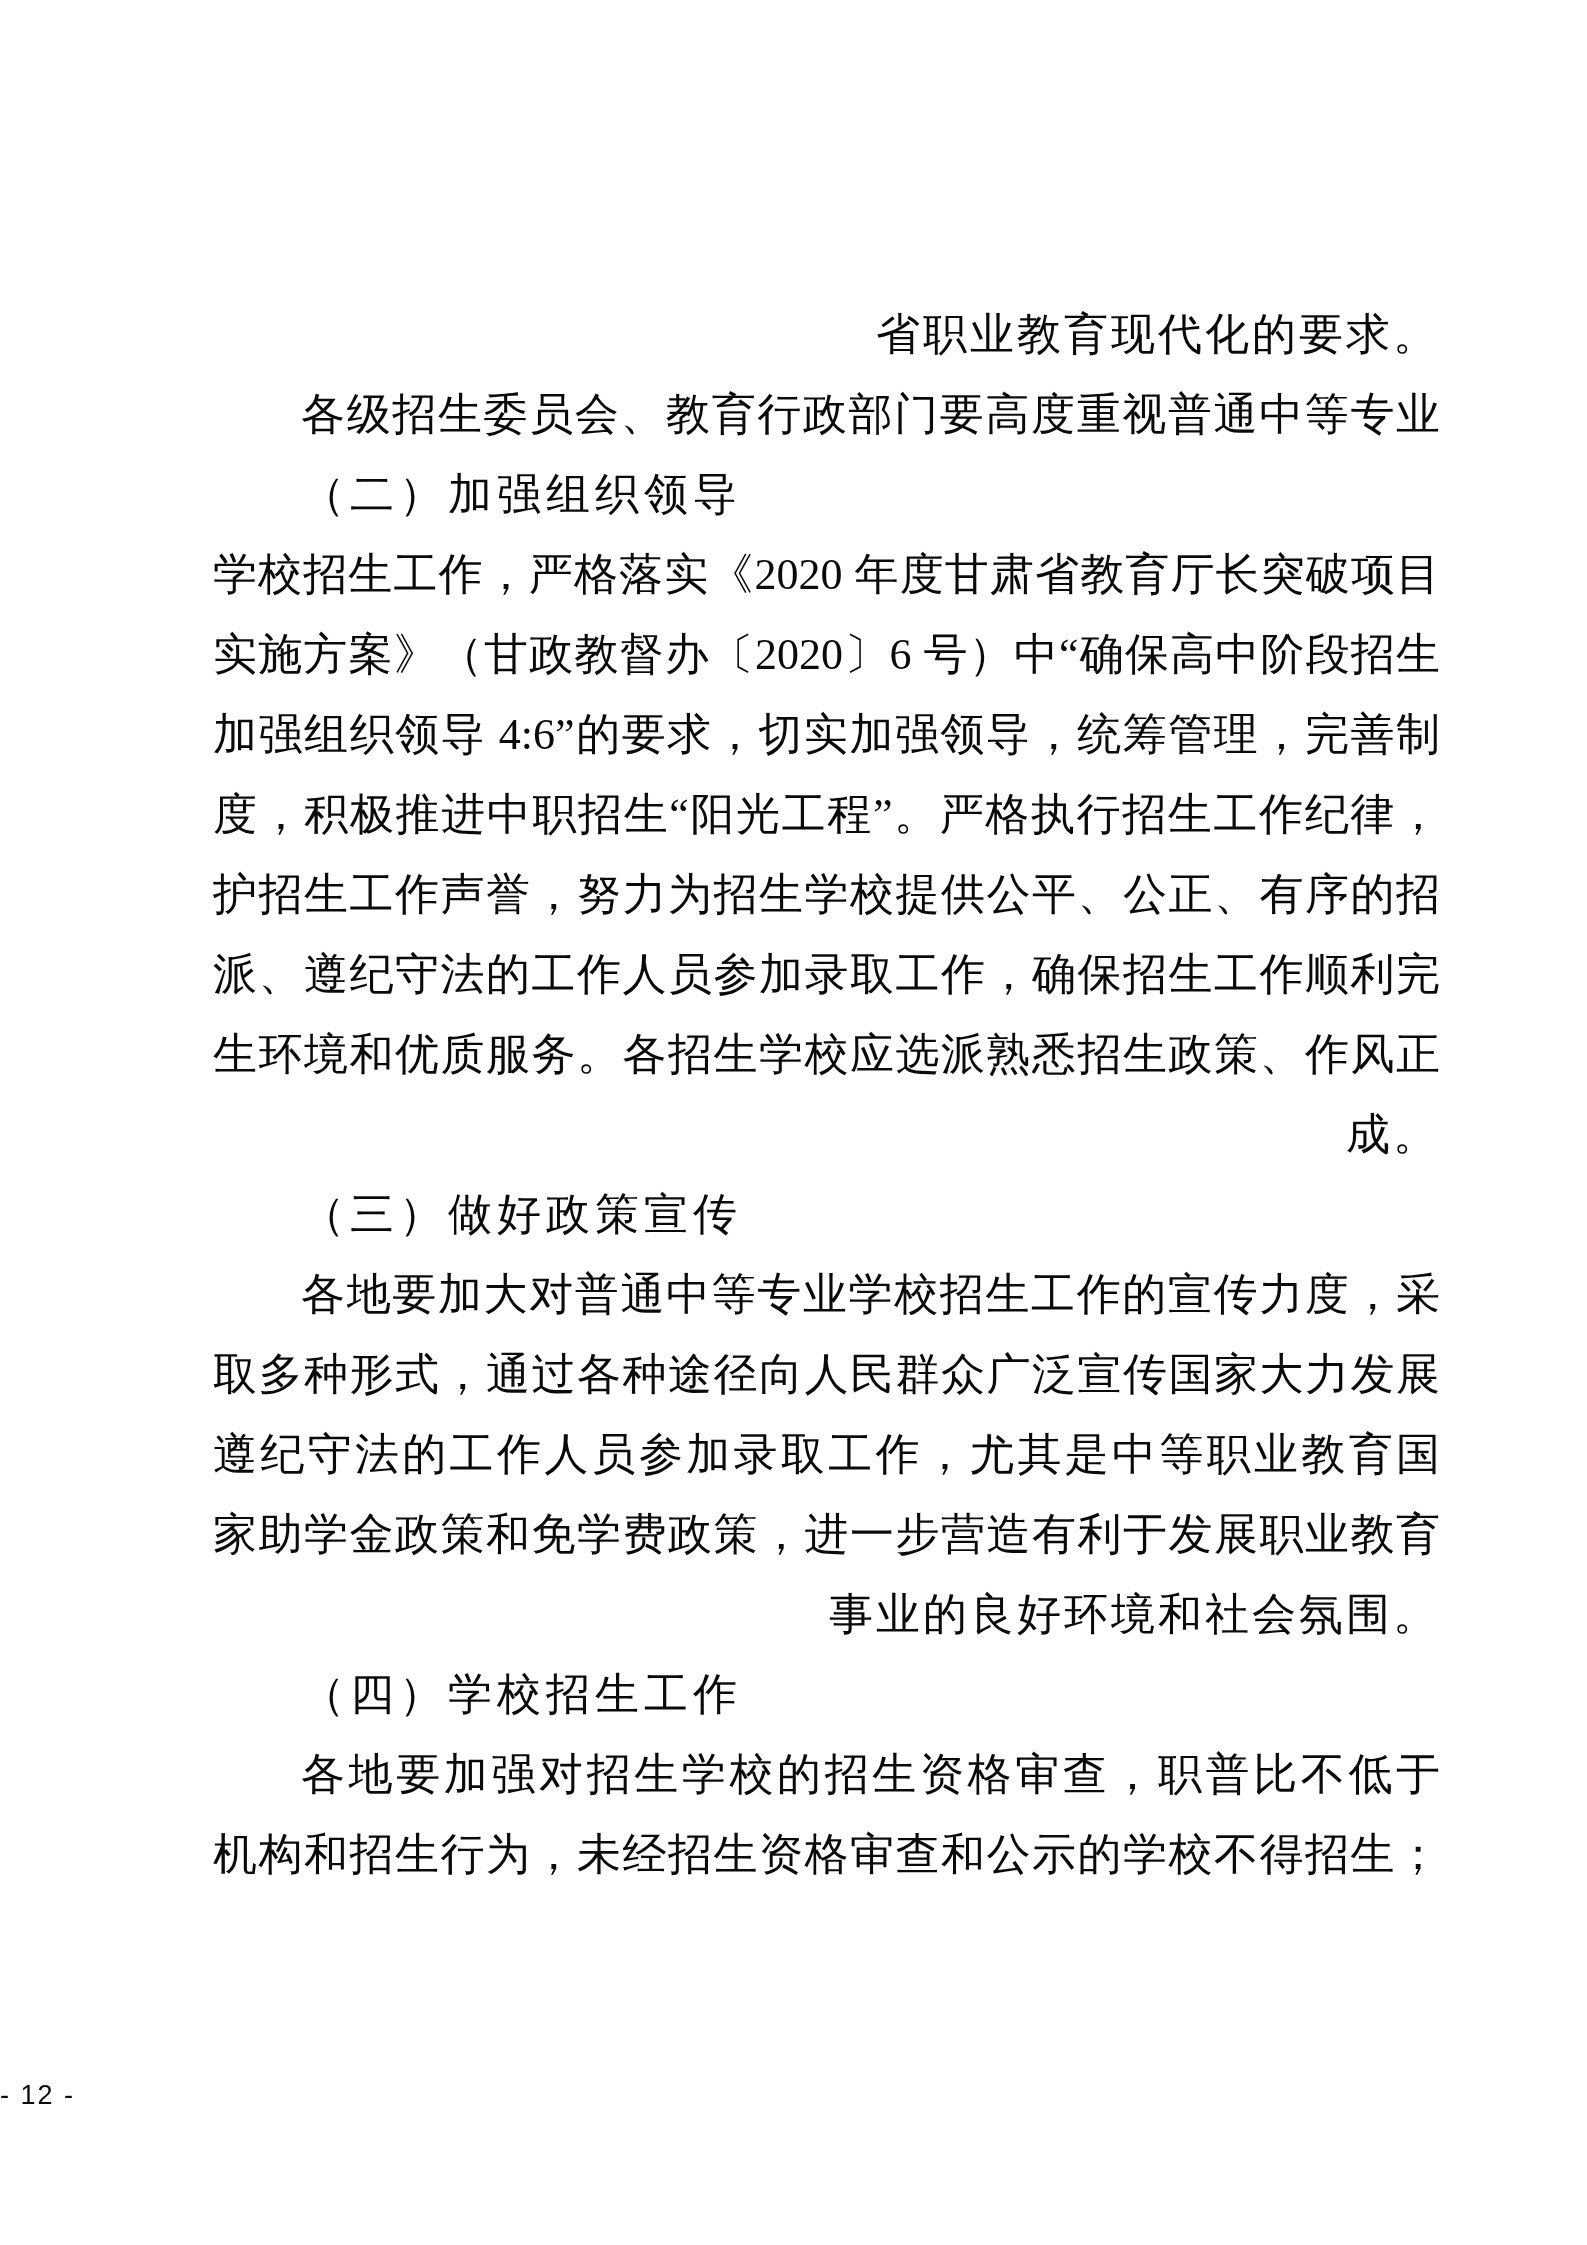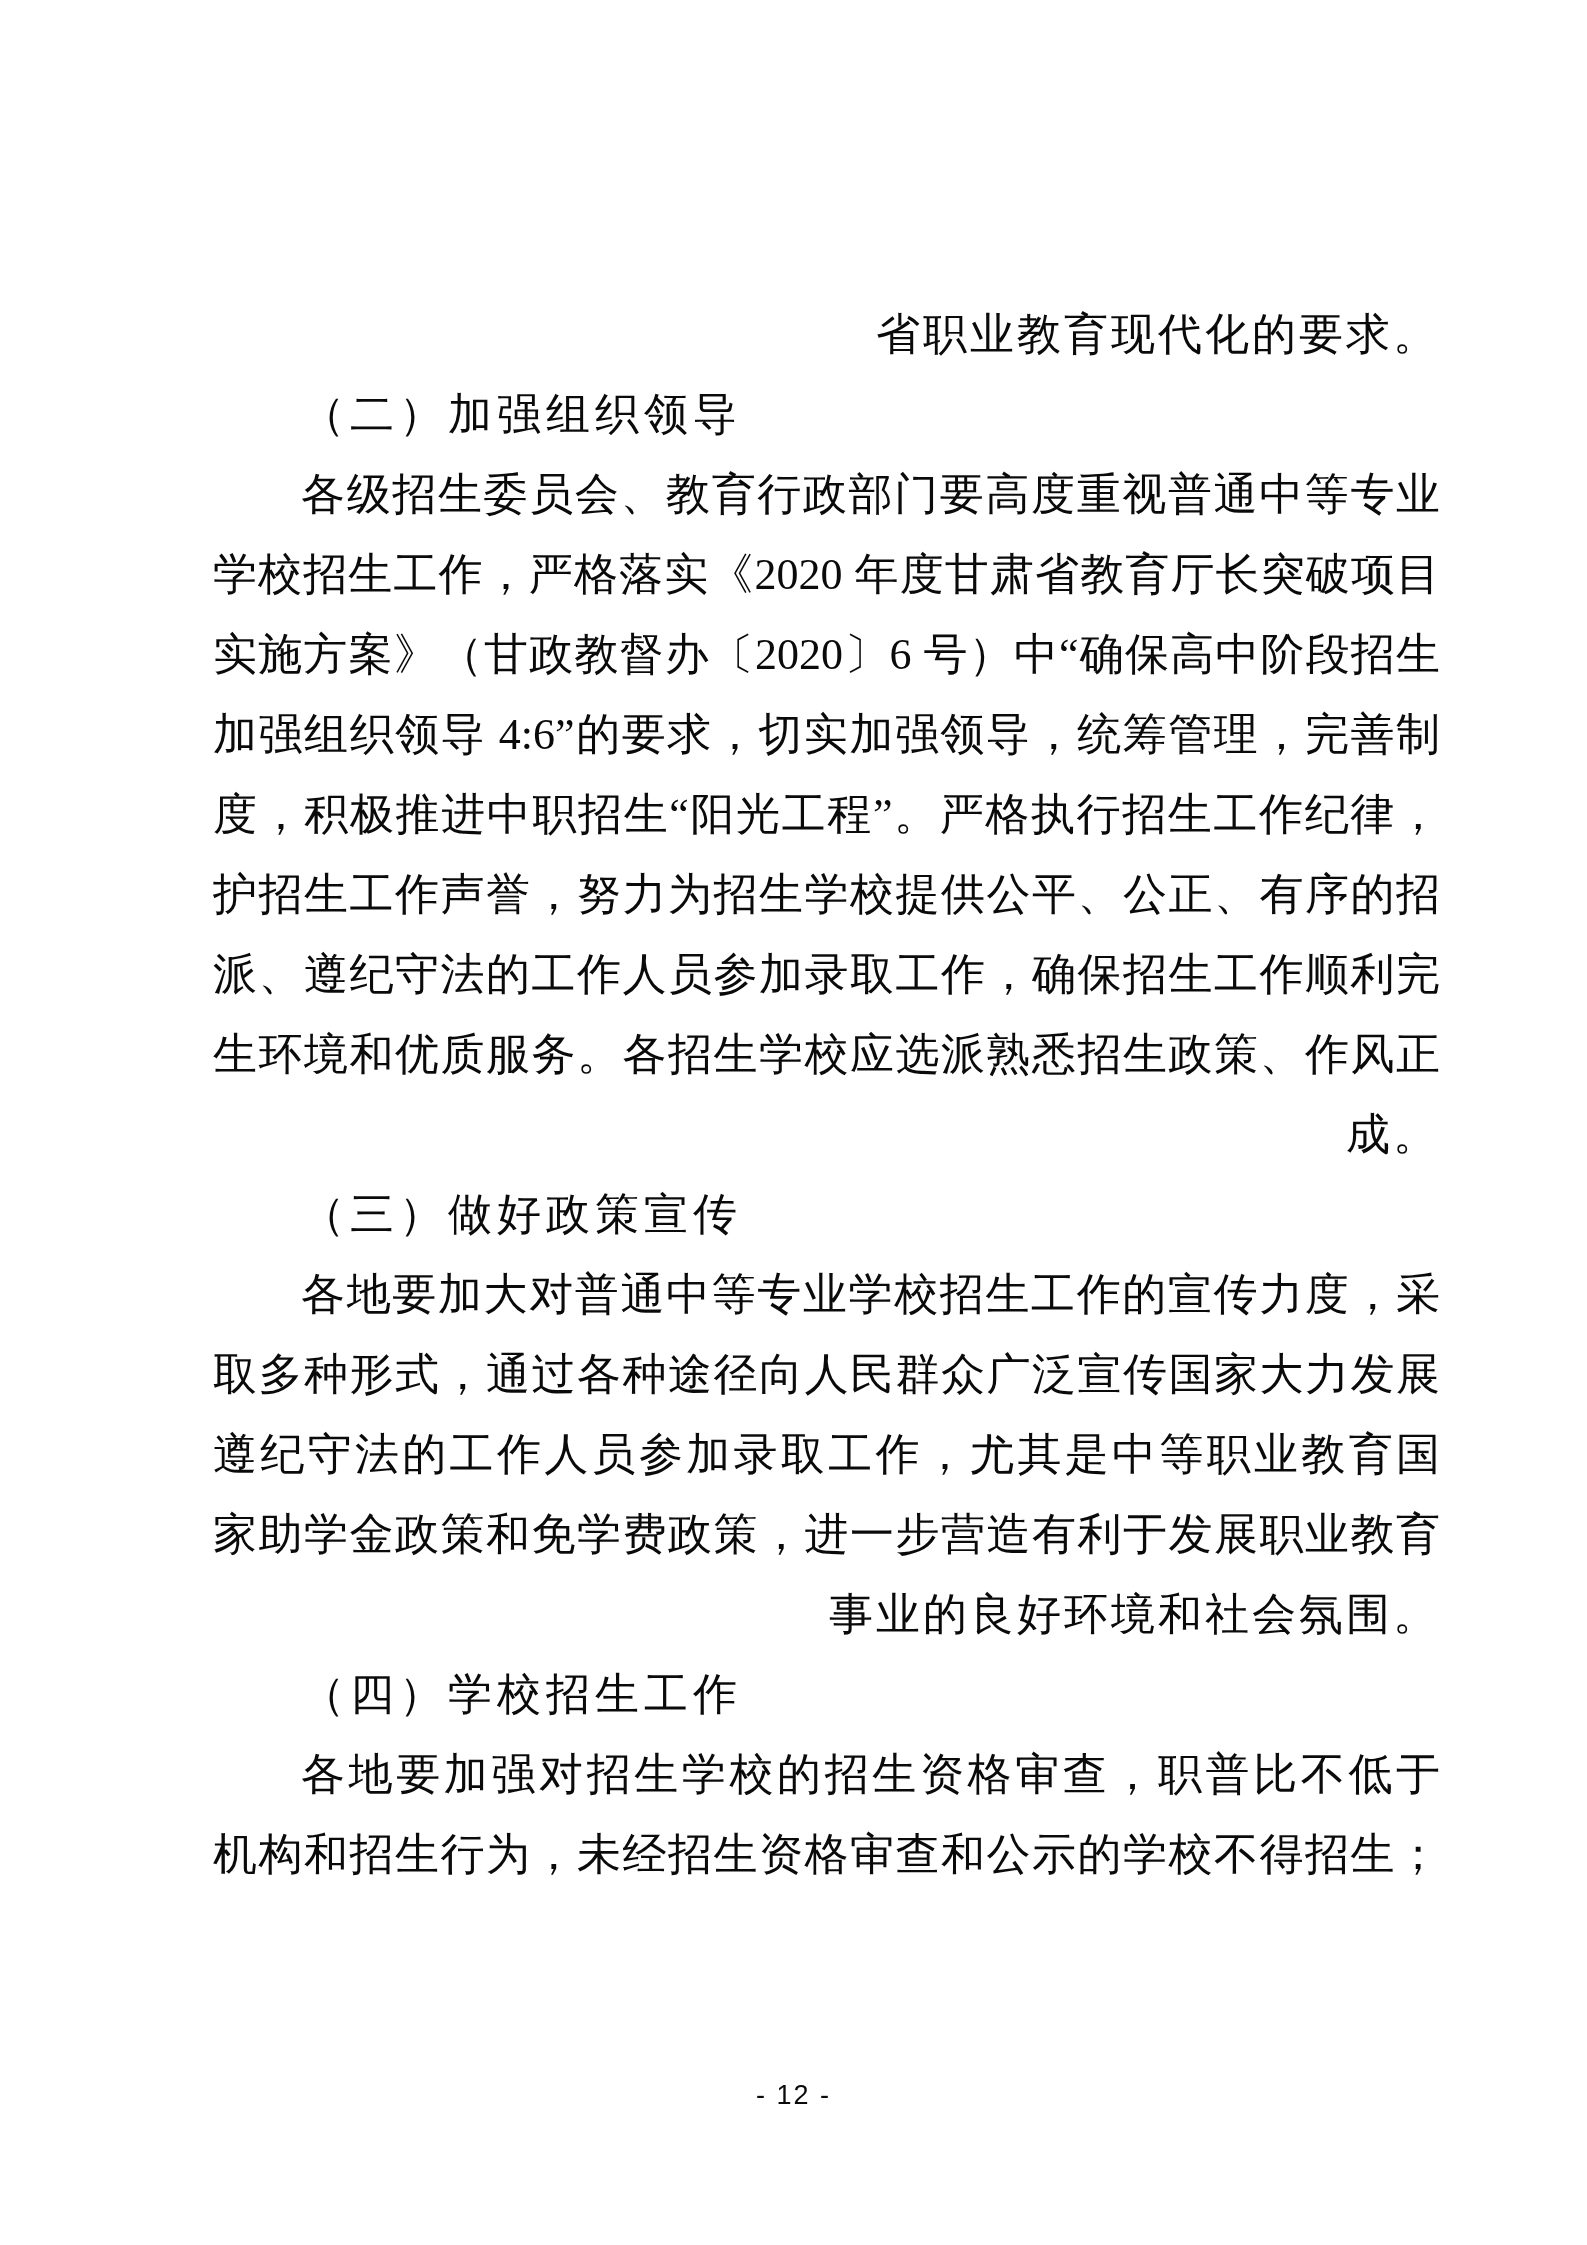--- a/index.html
+++ b/index.html
@@ -50,35 +50,34 @@
     text-indent: 88px;
     letter-spacing: 5px;
   }
   .footer {
     position: absolute;
     top: 2075px;
     left: 0;
     width: 100%;
     height: 40px;
     line-height: 40px;
-    text-align: center;
     font-family: "Liberation Sans", "DejaVu Sans", sans-serif;
     font-size: 27px;
     letter-spacing: 2px;
     color: #0a0a0a;
   }
 </style>
 </head>
 <body>
 
 <div class="page">
   <div class="content" id="doc-lines">
       <div class="line end">省职业教育现代化的要求。</div>
+      <div class="line first">各级招生委员会、教育行政部门要高度重视普通中等专业</div>
       <div class="line heading">（二）加强组织领导</div>
-      <div class="line first">各级招生委员会、教育行政部门要高度重视普通中等专业</div>
       <div class="line full">学校招生工作，严格落实《2020 年度甘肃省教育厅长突破项目</div>
       <div class="line full">实施方案》（甘政教督办〔2020〕6 号）中“确保高中阶段招生</div>
       <div class="line full">加强组织领导 4:6”的要求，切实加强领导，统筹管理，完善制</div>
       <div class="line full">度，积极推进中职招生“阳光工程”。严格执行招生工作纪律，</div>
       <div class="line full">护招生工作声誉，努力为招生学校提供公平、公正、有序的招</div>
       <div class="line full">派、遵纪守法的工作人员参加录取工作，确保招生工作顺利完</div>
       <div class="line full">生环境和优质服务。各招生学校应选派熟悉招生政策、作风正</div>
       <div class="line end">成。</div>
       <div class="line heading">（三）做好政策宣传</div>
       <div class="line first">各地要加大对普通中等专业学校招生工作的宣传力度，采</div>

